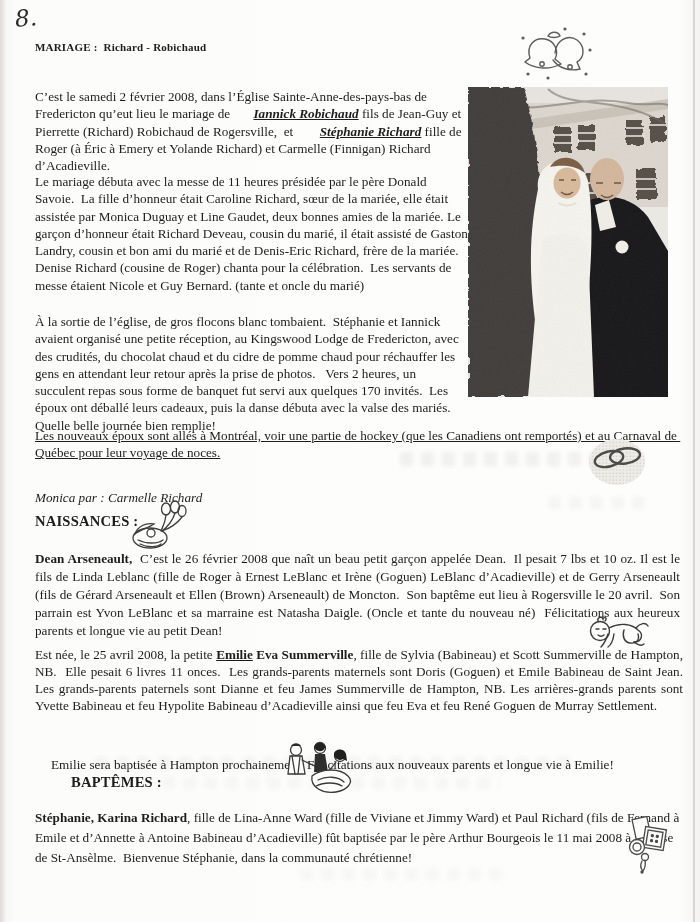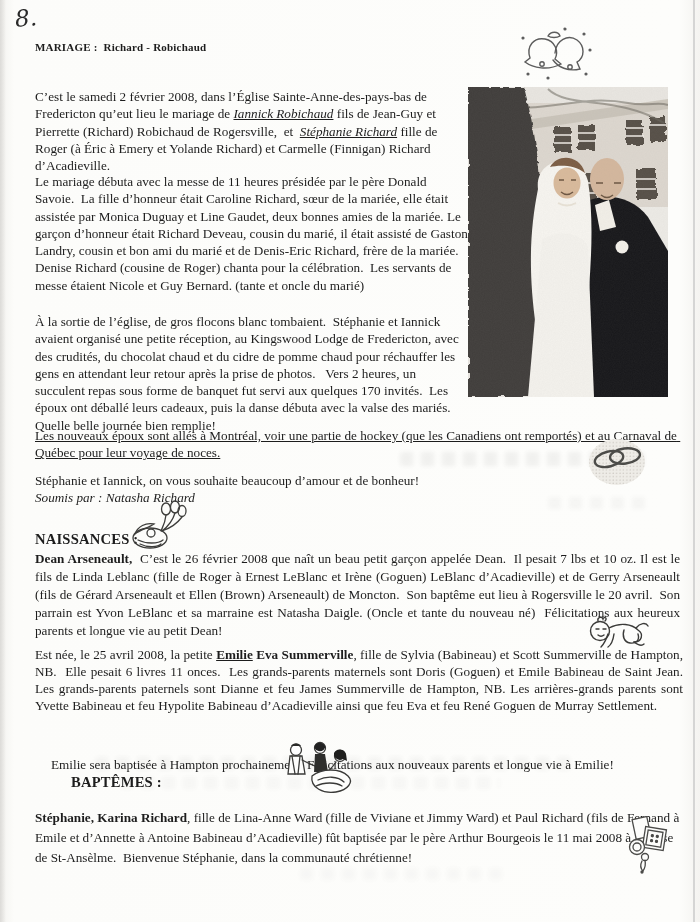--- a/index.html
+++ b/index.html
@@ -8,21 +8,21 @@
     background:linear-gradient(90deg,#f3f2ef 0%,#fcfcfa 2%,#fdfdfb 97%,#f4f3f0 100%);
     font-family:"Liberation Serif","DejaVu Serif",serif;
     color:#1d1d1d;overflow:hidden;
   }
   .abs{position:absolute;}
   .txt{font-size:13.2px;line-height:17.3px;white-space:pre-wrap;}
   .just{text-align:justify;}
   .b{font-weight:bold;}
   .i{font-style:italic;}
   .u{text-decoration:underline;}
-  .biu{font-weight:normal;font-style:italic;text-decoration:underline;}
+  .biu{font-weight:bold;font-style:italic;text-decoration:underline;margin-left:20px;}
   .heading{font-weight:bold;font-size:14.6px;white-space:pre;letter-spacing:.2px;}
   .title{font-size:11px;}
   .pagenum{
     font-family:"DejaVu Serif",serif;font-style:italic;font-size:23px;
     transform:rotate(-4deg);color:#2a2a2a;
   }
   .photo-frame{width:200px;height:310px;overflow:hidden;}
   .edge-right{right:5px;top:0;width:2px;height:922px;background:#c9c9c9;opacity:.75;}
   .edge-left{left:0;top:0;width:6px;height:922px;background:linear-gradient(90deg,#dcdbd8,rgba(255,255,255,0));}
   .smudge{
@@ -128,24 +128,23 @@
       </defs>
       <ellipse cx="32" cy="34" rx="28" ry="23" fill="#eeece7"></ellipse>
       <ellipse cx="32" cy="34" rx="28" ry="23" fill="url(#stipple)" opacity=".8"></ellipse>
       <g fill="none" stroke="#4c4c49" stroke-width="2.4">
         <ellipse cx="24" cy="31" rx="14.5" ry="7.5" transform="rotate(-14 24 31)"></ellipse>
         <ellipse cx="40" cy="28" rx="15" ry="7.5" transform="rotate(-7 40 28)"></ellipse>
       </g>
     </svg>
   </div>
 
-  <div class="abs txt" style="left:35px;top:472px;width:640px;">Stéphanie et Iannick, on vous souhaite beaucoup d’amour et de bonheur!</div>
-  <div class="abs txt i" style="left:35px;top:489px;width:640px;">Soumis par : Natasha Richard</div>
-
-  <div class="abs heading" style="left:35px;top:531px;">NAISSANCES :</div>
+  <div class="abs txt i" style="left:35px;top:489px;width:640px;">Monica par : Carmelle Richard</div>
+
+  <div class="abs heading" style="left:35px;top:513px;">NAISSANCES :</div>
 
   <div class="abs" style="left:128px;top:500px;">
     <svg width="60" height="52" viewBox="0 0 60 52" fill="none" stroke="#3d3d3b" stroke-width="1.3" stroke-linecap="round">
       <ellipse cx="38" cy="9" rx="4.5" ry="6"></ellipse>
       <ellipse cx="47" cy="7" rx="4.5" ry="6"></ellipse>
       <ellipse cx="54" cy="11" rx="4" ry="5.5"></ellipse>
       <path d="M38,15 C37,24 34,28 33,31 M47,13 C44,23 38,28 34,31 M54,17 C48,25 40,29 34,31"></path>
       <ellipse cx="22" cy="38" rx="17" ry="10"></ellipse>
       <path d="M7,34 A16,15 0 0 1 26,24 C20,28 12,30 7,34 Z"></path>
       <circle cx="23" cy="33" r="4"></circle>

